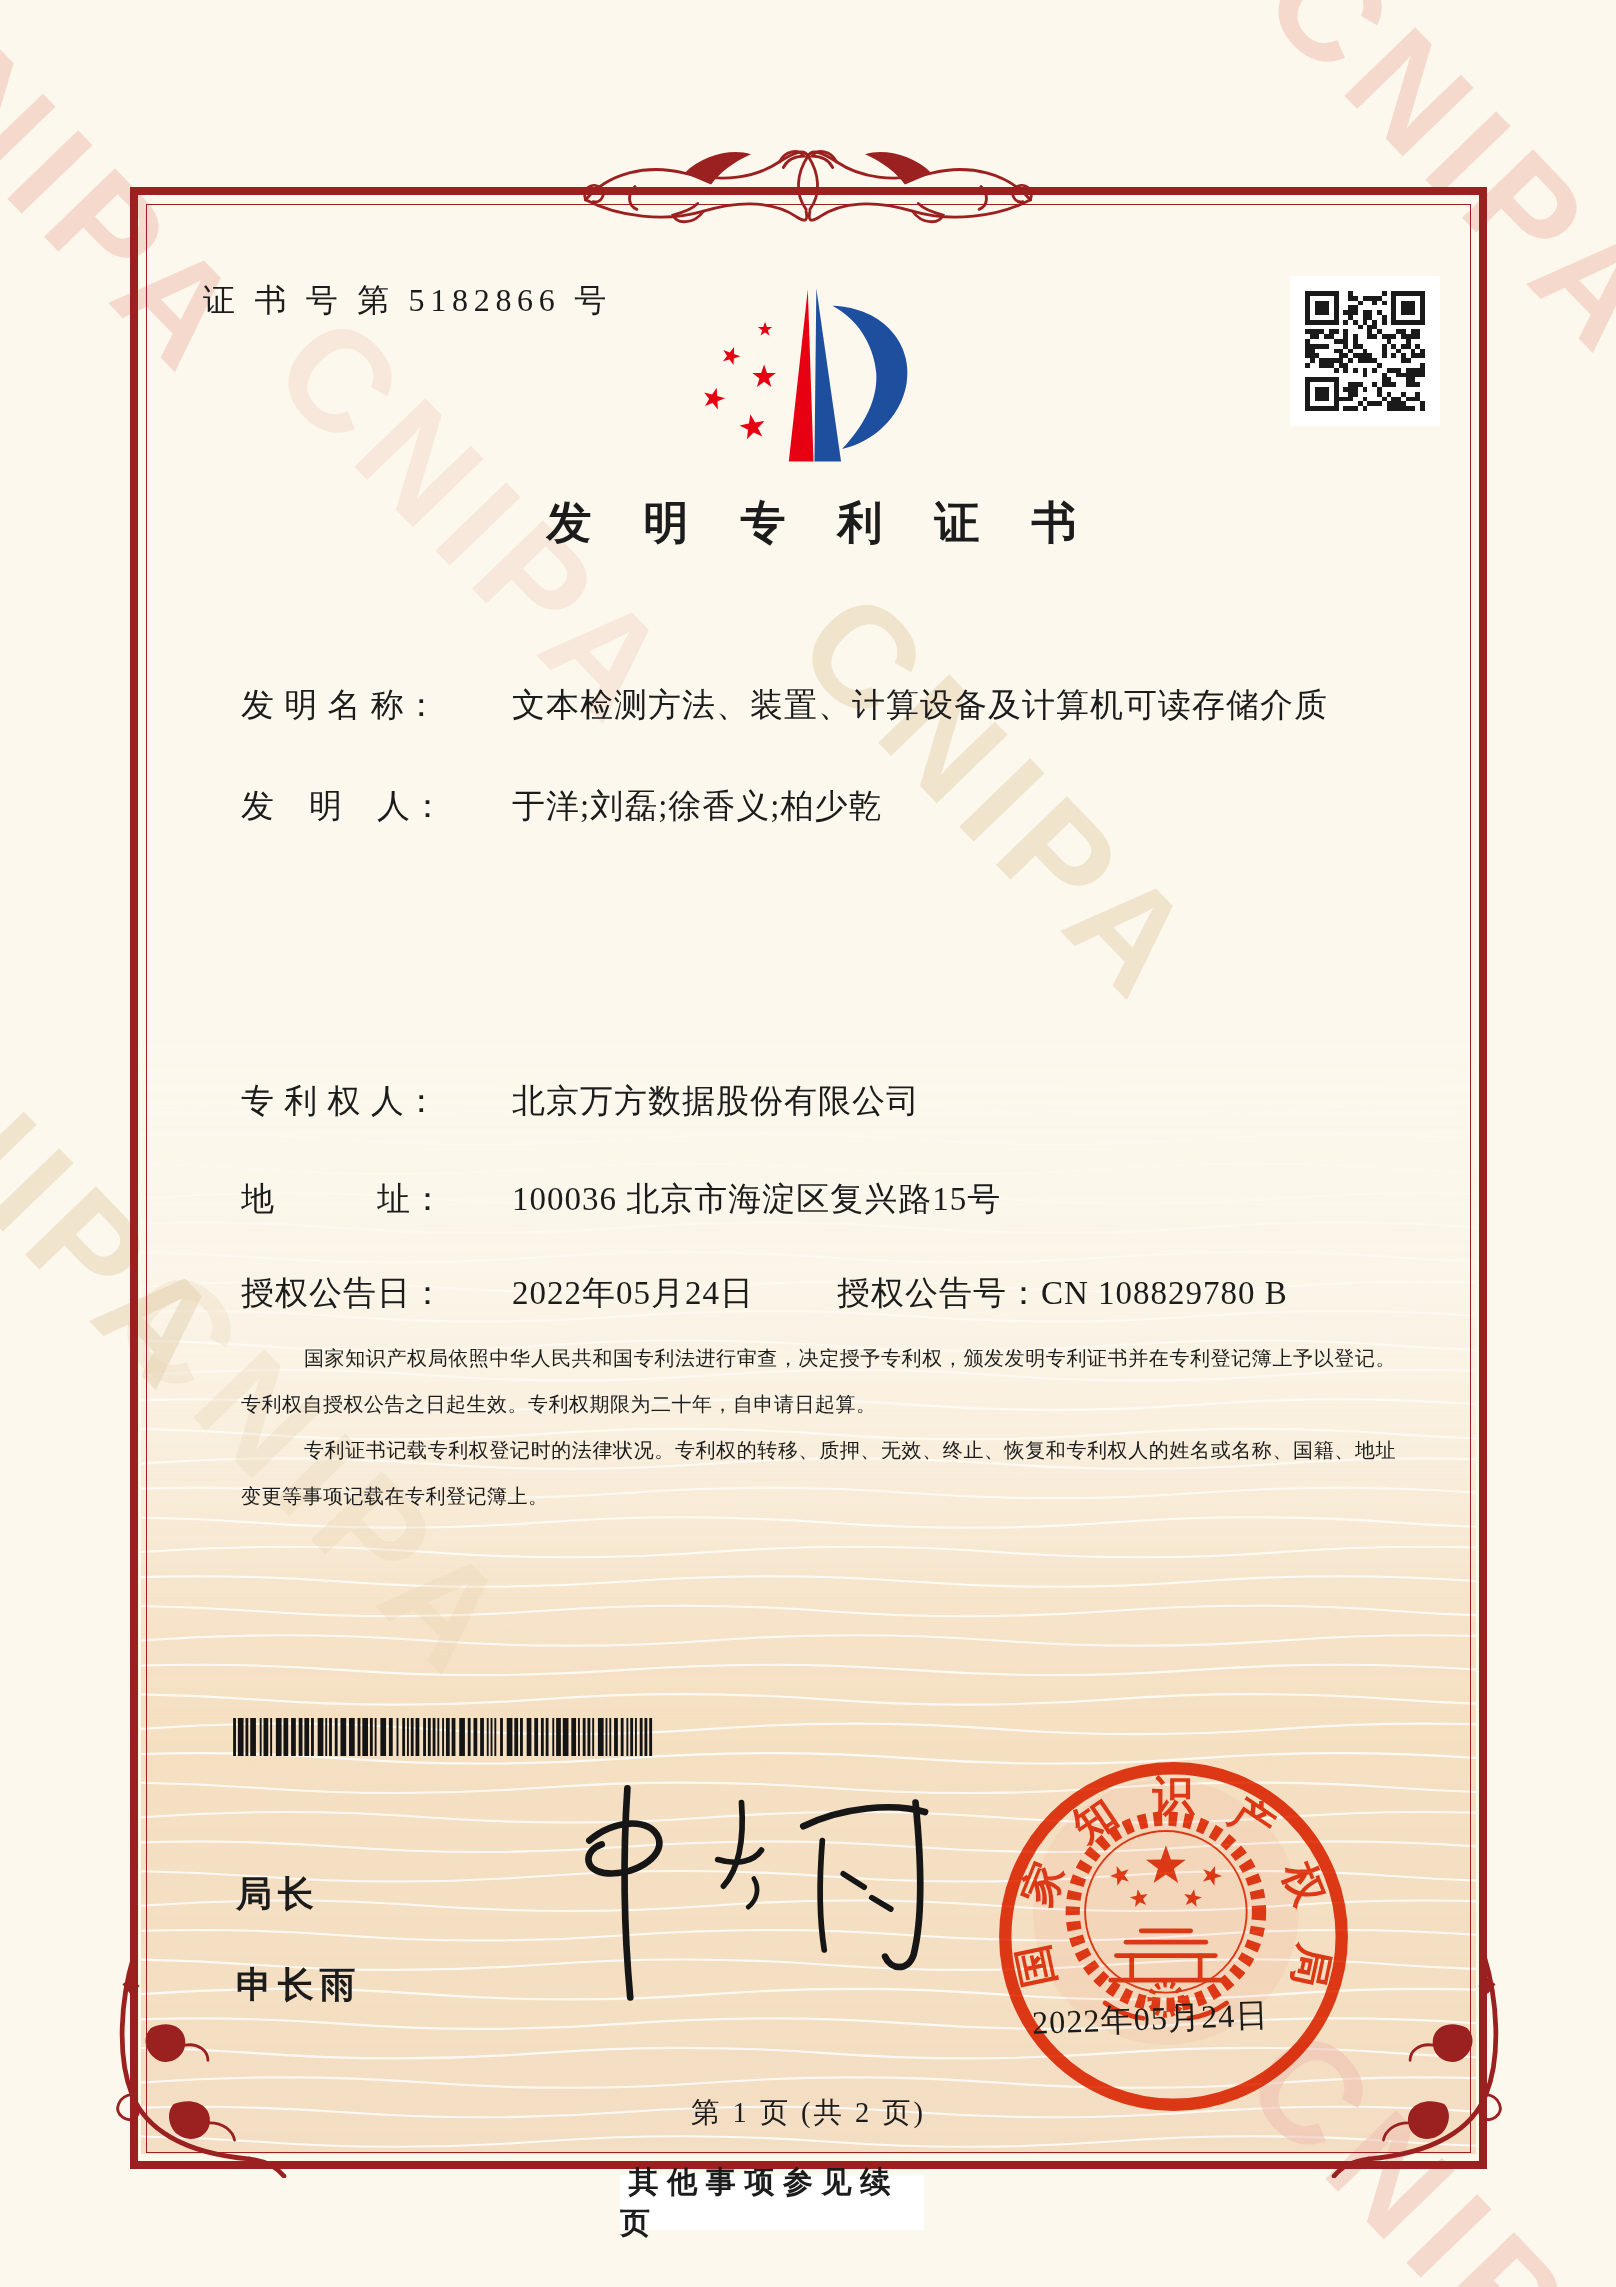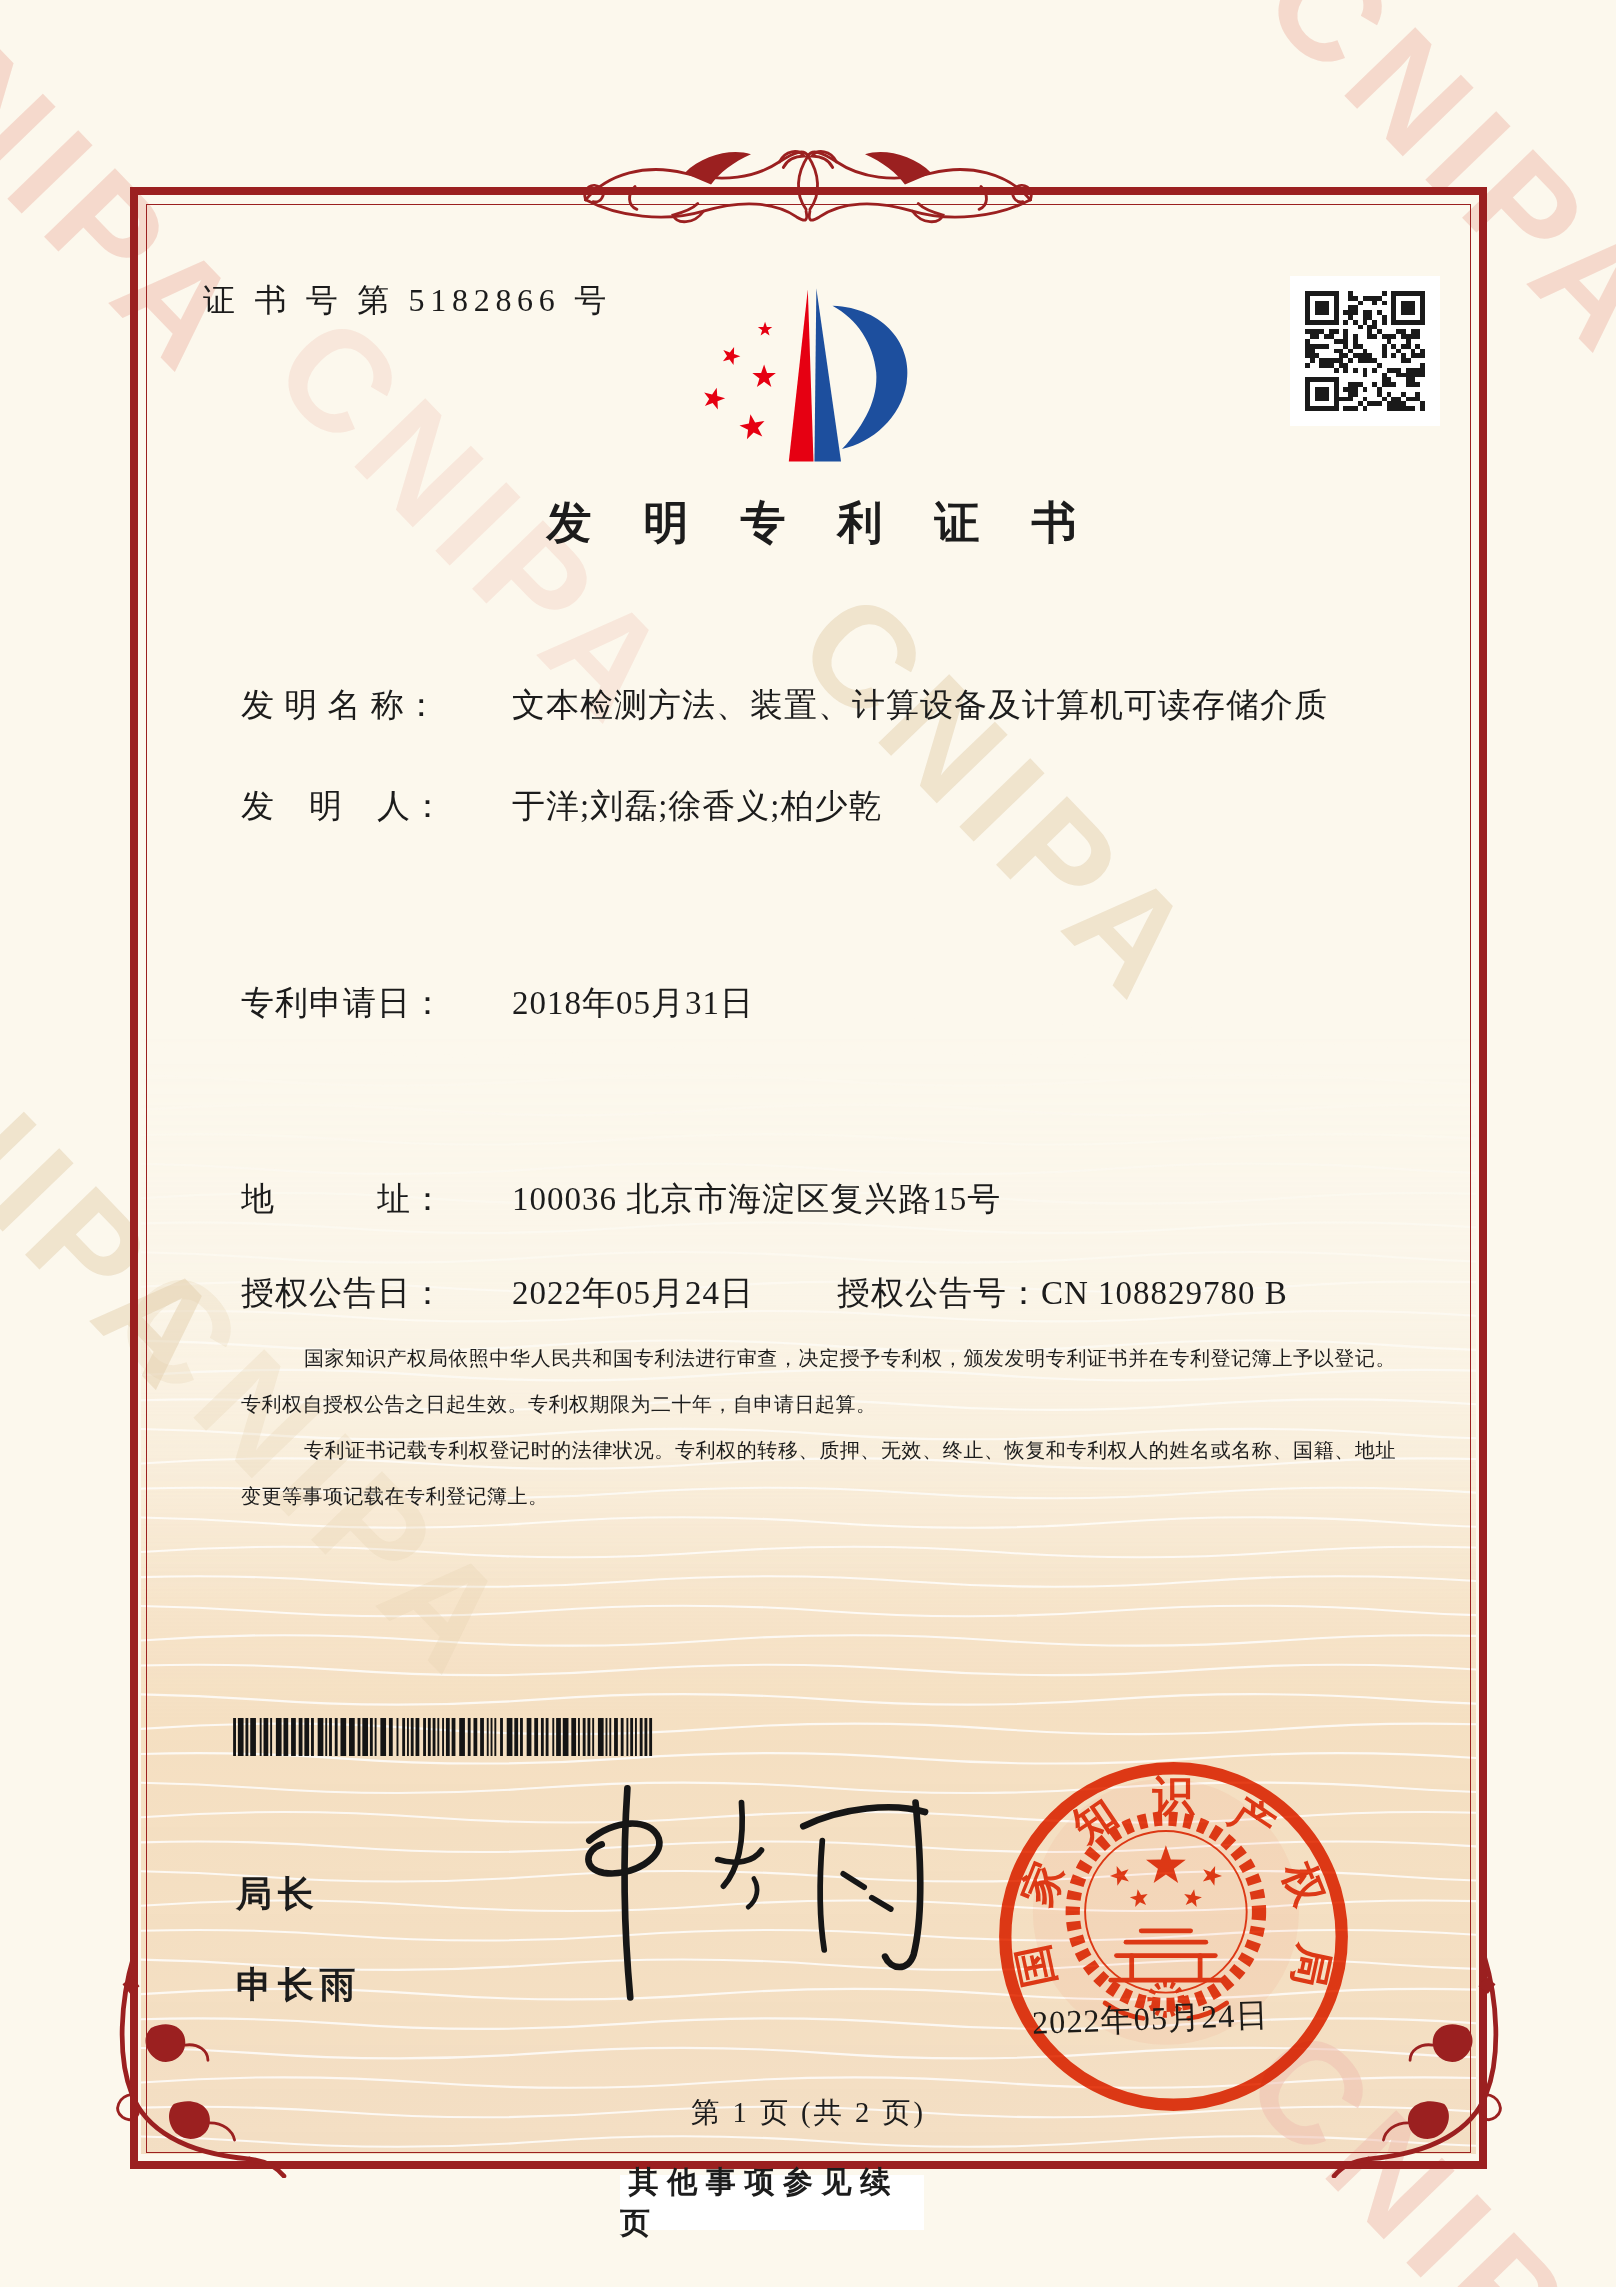--- a/index.html
+++ b/index.html
@@ -476,22 +476,22 @@
   </div>
 
   <div class="z title">发明专利证书</div>
 
   <div class="z row" style="top:683px">
     <span class="lab">发 明 名 称：</span><span>文本检测方法、装置、计算设备及计算机可读存储介质</span>
   </div>
   <div class="z row" style="top:784px">
     <span class="lab">发　明　人：</span><span>于洋;刘磊;徐香义;柏少乾</span>
   </div>
-  <div class="z row" style="top:981px">
-    <span class="lab">专利申请日：</span><span>2018年05月31日</span>
+  <div class="z row" style="top:1079px">
+    <span class="lab">专 利 权 人：</span><span>北京万方数据股份有限公司</span>
   </div>
   <div class="z row" style="top:1177px">
     <span class="lab">地　　　址：</span><span>100036 北京市海淀区复兴路15号</span>
   </div>
   <div class="z row" style="top:1271px">
     <span class="lab">授权公告日：</span><span>2022年05月24日</span>
   </div>
   <div class="z grant2">
     <span>授权公告号：</span><span>CN 108829780 B</span>
   </div>

